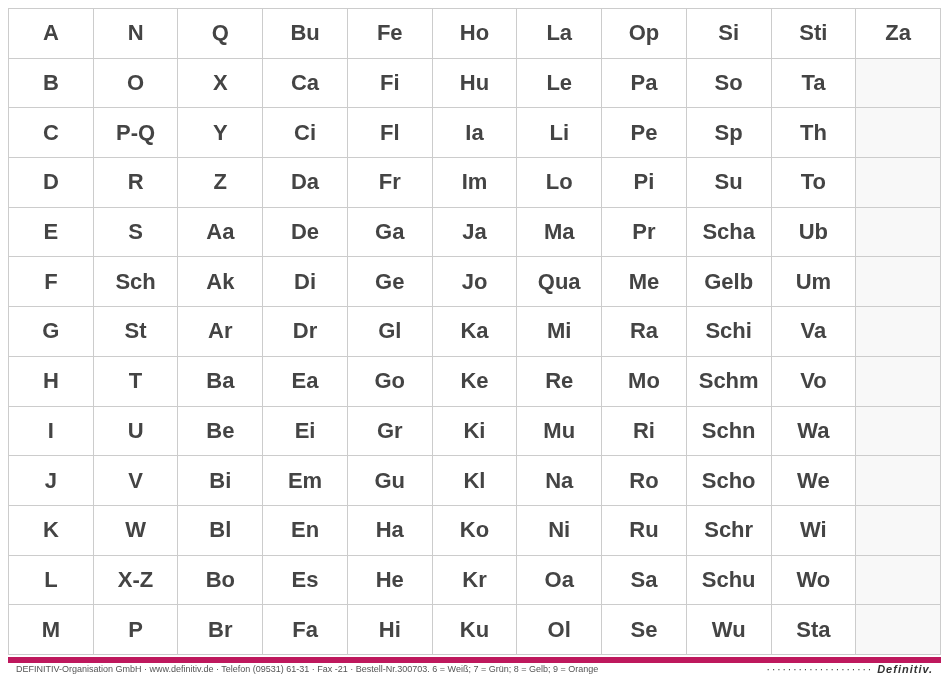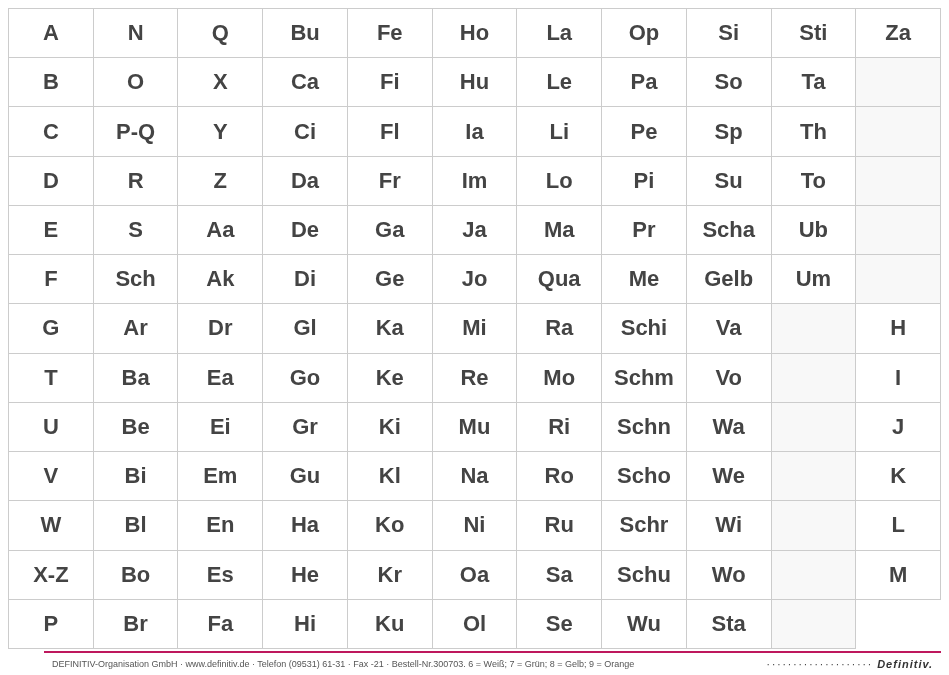--- a/index.html
+++ b/index.html
@@ -33,30 +33,29 @@
       justify-content: center;
       font-size: 22px;
       font-weight: 700;
       color: #444;
       min-height: 44px;
     }
     .cell.empty {
       background: #f8f8f8;
     }
     #footer {
-      height: 24px;
+      height: 18px;
       display: flex;
       align-items: center;
       justify-content: space-between;
       padding: 2px 8px;
       font-size: 9px;
       color: #555;
-      border-top: 2px solid #be185d;
+      border-top: 6px solid #be185d;
       margin-top: 2px;
-      margin-left: 36px;
     }
     #footer-right {
       font-size: 11px;
       font-weight: 700;
       color: #333;
       letter-spacing: 1px;
       font-style: italic;
     }
     #footer-dots {
       flex: 1;
@@ -132,20 +131,21 @@
       <div class="cell">Ak</div>
       <div class="cell">Di</div>
       <div class="cell">Ge</div>
       <div class="cell">Jo</div>
       <div class="cell">Qua</div>
       <div class="cell">Me</div>
       <div class="cell">Gelb</div>
       <div class="cell">Um</div>
       <div class="cell empty"></div>
       <div class="cell">G</div>
+      <div class="cell">St</div>
       <div class="cell">Ar</div>
       <div class="cell">Dr</div>
       <div class="cell">Gl</div>
       <div class="cell">Ka</div>
       <div class="cell">Mi</div>
       <div class="cell">Ra</div>
       <div class="cell">Schi</div>
       <div class="cell">Va</div>
       <div class="cell empty"></div>
       <div class="cell">H</div>

